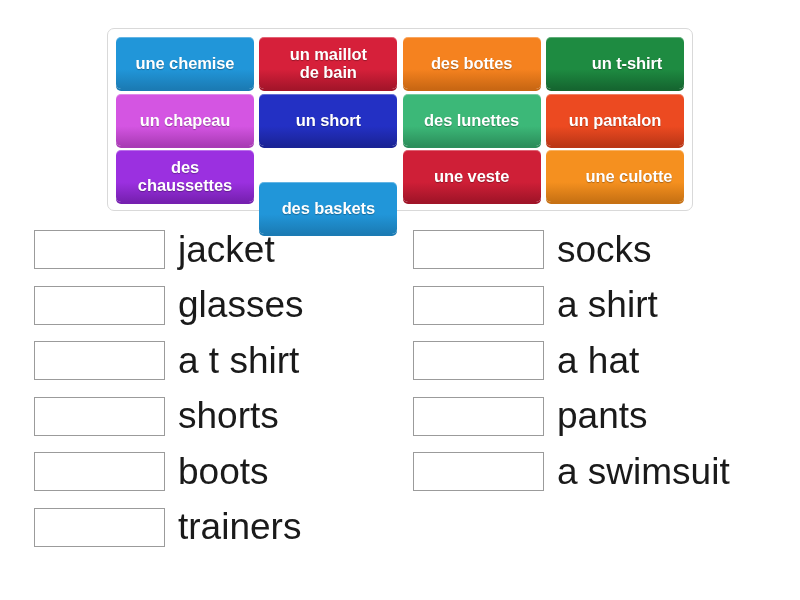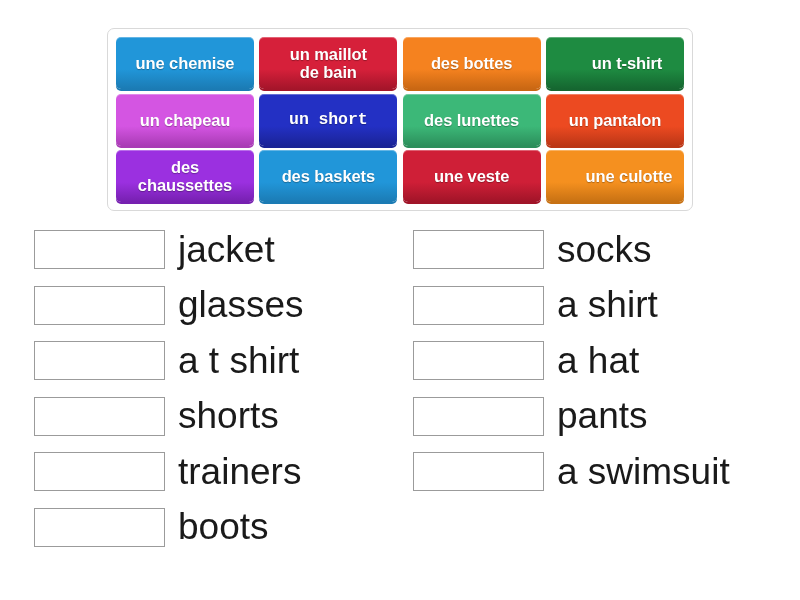--- a/index.html
+++ b/index.html
@@ -114,28 +114,28 @@
 
     <div class="wb-row">
       <div class="tile" style="background: linear-gradient(rgb(33, 150, 217) 0%, rgb(33, 150, 217) 62%, rgb(27, 123, 180) 100%); box-shadow: rgba(255, 255, 255, 0.3) 0px 1px 0px inset, rgb(27, 123, 180) 0px 2px 0px;">une chemise</div>
       <div class="tile" style="background: linear-gradient(rgb(214, 32, 58) 0%, rgb(214, 32, 58) 62%, rgb(164, 21, 42) 100%); box-shadow: rgba(255, 255, 255, 0.3) 0px 1px 0px inset, rgb(164, 21, 42) 0px 2px 0px;">un maillot<br>de bain</div>
       <div class="tile" style="background: linear-gradient(rgb(245, 130, 31) 0%, rgb(245, 130, 31) 62%, rgb(201, 103, 19) 100%); box-shadow: rgba(255, 255, 255, 0.3) 0px 1px 0px inset, rgb(201, 103, 19) 0px 2px 0px;">des bottes</div>
       <div class="tile" style="background: linear-gradient(rgb(30, 139, 65) 0%, rgb(30, 139, 65) 62%, rgb(21, 102, 48) 100%); box-shadow: rgba(255, 255, 255, 0.3) 0px 1px 0px inset, rgb(21, 102, 48) 0px 2px 0px; padding-left: 28px;">un t-shirt</div>
     </div>
 
     <div class="wb-row">
       <div class="tile" style="background: linear-gradient(rgb(212, 85, 226) 0%, rgb(212, 85, 226) 62%, rgb(169, 59, 181) 100%); box-shadow: rgba(255, 255, 255, 0.3) 0px 1px 0px inset, rgb(169, 59, 181) 0px 2px 0px;">un chapeau</div>
-      <div class="tile" style="background: linear-gradient(rgb(35, 48, 196) 0%, rgb(35, 48, 196) 62%, rgb(26, 35, 150) 100%); box-shadow: rgba(255, 255, 255, 0.3) 0px 1px 0px inset, rgb(26, 35, 150) 0px 2px 0px; font-family: Liberation Mono, monospace;">un short</div>
+      <div class="tile" style="background: linear-gradient(rgb(35, 48, 196) 0%, rgb(35, 48, 196) 62%, rgb(26, 35, 150) 100%); box-shadow: rgba(255, 255, 255, 0.3) 0px 1px 0px inset, rgb(26, 35, 150) 0px 2px 0px;">un short</div>
       <div class="tile" style="background: linear-gradient(rgb(60, 184, 120) 0%, rgb(60, 184, 120) 62%, rgb(44, 142, 91) 100%); box-shadow: rgba(255, 255, 255, 0.3) 0px 1px 0px inset, rgb(44, 142, 91) 0px 2px 0px;">des lunettes</div>
       <div class="tile" style="background: linear-gradient(rgb(236, 74, 33) 0%, rgb(236, 74, 33) 62%, rgb(187, 54, 22) 100%); box-shadow: rgba(255, 255, 255, 0.3) 0px 1px 0px inset, rgb(187, 54, 22) 0px 2px 0px;">un pantalon</div>
     </div>
 
     <div class="wb-row">
       <div class="tile" style="background: linear-gradient(rgb(155, 48, 224) 0%, rgb(155, 48, 224) 62%, rgb(118, 32, 176) 100%); box-shadow: rgba(255, 255, 255, 0.3) 0px 1px 0px inset, rgb(118, 32, 176) 0px 2px 0px;">des<br>chaussettes</div>
-      <div class="tile" style="background: linear-gradient(rgb(33, 150, 217) 0%, rgb(33, 150, 217) 62%, rgb(27, 123, 180) 100%); box-shadow: rgba(255, 255, 255, 0.3) 0px 1px 0px inset, rgb(27, 123, 180) 0px 2px 0px;">des baskets</div>
+      <div class="tile" style="background: linear-gradient(rgb(33, 150, 217) 0%, rgb(33, 150, 217) 62%, rgb(27, 123, 180) 100%); box-shadow: rgba(255, 255, 255, 0.3) 0px 1px 0px inset, rgb(27, 123, 180) 0px 2px 0px; margin-top: 32px;">des baskets</div>
       <div class="tile" style="background: linear-gradient(rgb(207, 31, 55) 0%, rgb(207, 31, 55) 62%, rgb(160, 20, 40) 100%); box-shadow: rgba(255, 255, 255, 0.3) 0px 1px 0px inset, rgb(160, 20, 40) 0px 2px 0px;">une veste</div>
       <div class="tile" style="background: linear-gradient(rgb(245, 144, 31) 0%, rgb(245, 144, 31) 62%, rgb(199, 113, 19) 100%); box-shadow: rgba(255, 255, 255, 0.3) 0px 1px 0px inset, rgb(199, 113, 19) 0px 2px 0px; padding-left: 32px;">une culotte</div>
     </div>
 
   </div>
 
   <div class="answers">
 
     <div class="col col-left">
       <div class="ans-row">
@@ -149,25 +149,25 @@
       <div class="ans-row">
         <div class="dropbox"></div>
         <div class="ans-label">a t shirt</div>
       </div>
       <div class="ans-row">
         <div class="dropbox"></div>
         <div class="ans-label">shorts</div>
       </div>
       <div class="ans-row">
         <div class="dropbox"></div>
-        <div class="ans-label">trainers</div>
+        <div class="ans-label">boots</div>
       </div>
       <div class="ans-row">
         <div class="dropbox"></div>
-        <div class="ans-label">boots</div>
+        <div class="ans-label">trainers</div>
       </div>
     </div>
 
     <div class="col col-right">
       <div class="ans-row">
         <div class="dropbox"></div>
         <div class="ans-label">socks</div>
       </div>
       <div class="ans-row">
         <div class="dropbox"></div>

